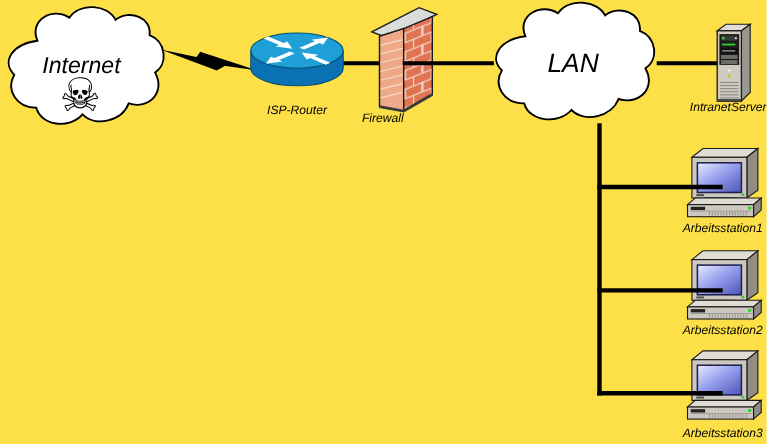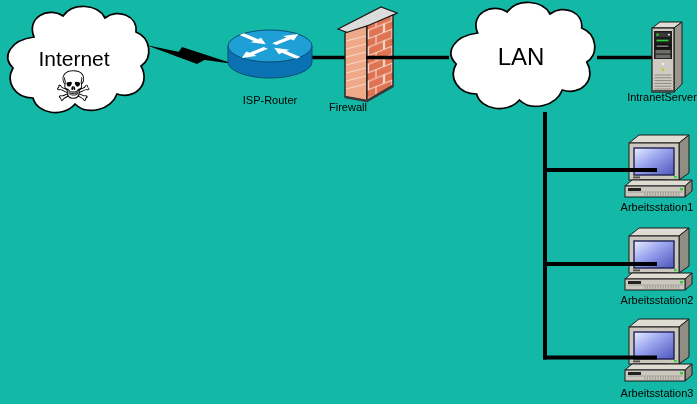--- a/index.html
+++ b/index.html
@@ -1,21 +1,22 @@
 <!DOCTYPE html>
 <html><head>
 <meta charset="utf-8">
 <style>
   html,body{margin:0;padding:0;background:#ffffff;}
   .stage{
     position:relative;
     width:697px;height:404px;
-    background:#14b8a6;
+    background:#fde047;
     font-family:"Liberation Sans", sans-serif;
     overflow:hidden;
+    font-style:italic;
   }
   svg{display:block;}
   text{fill:#000000;}
   .lbl{font-size:11px;font-family:"Liberation Sans",sans-serif;}
   .cloud-lbl-big{font-size:21px;}
   .cloud-lbl-lan{font-size:24px;}
   .skull{font-size:42px;font-family:"DejaVu Sans",sans-serif;}
 </style>
 </head>
 <body>

